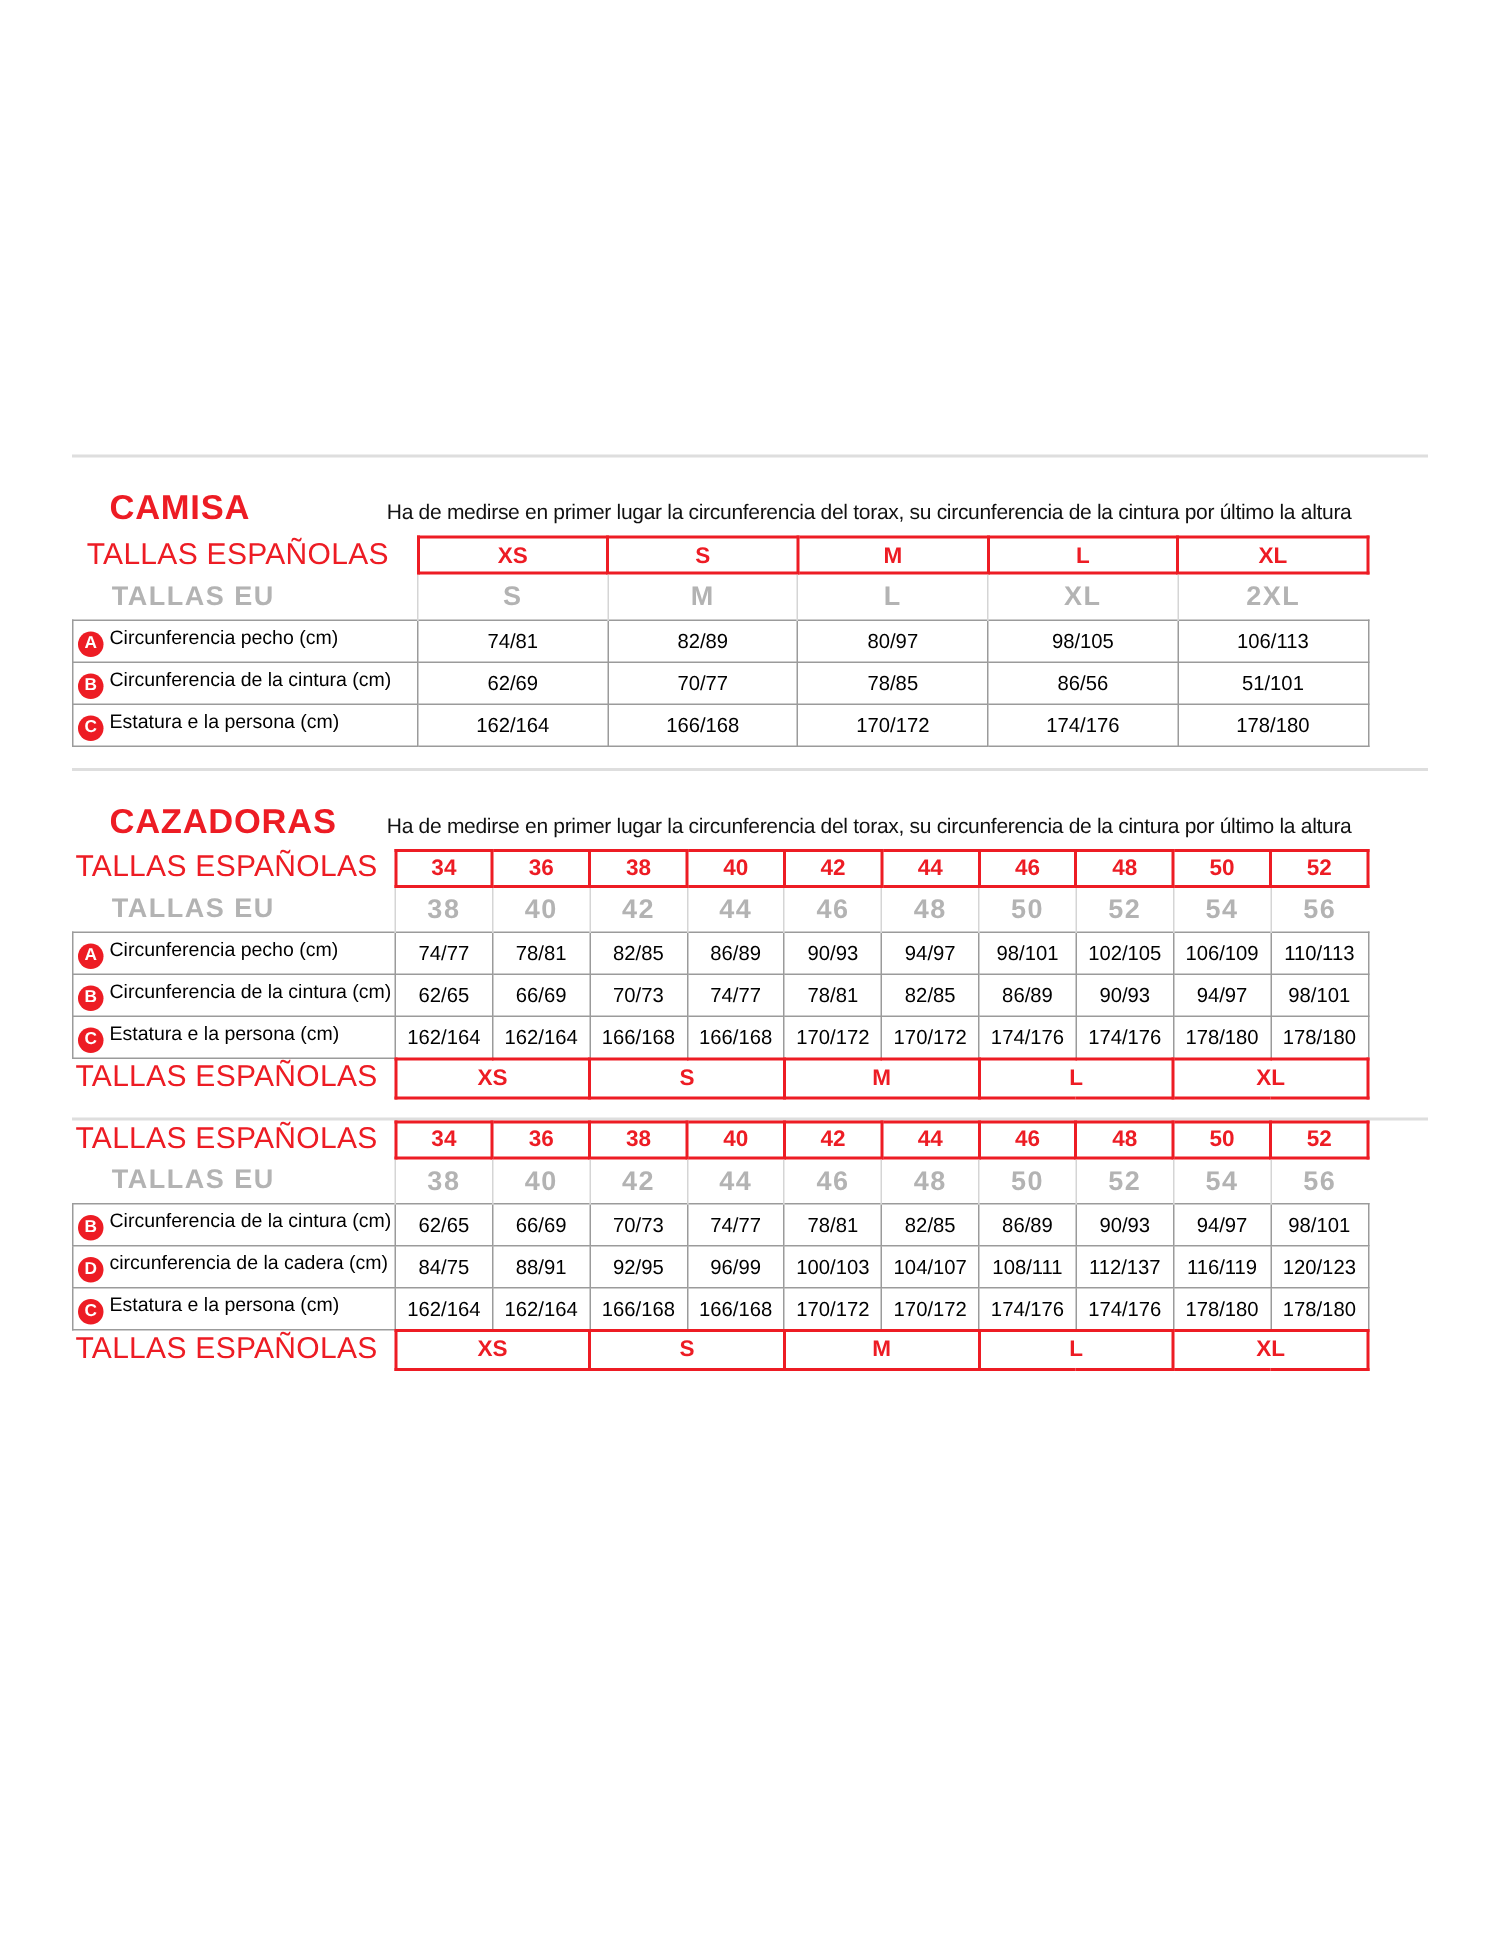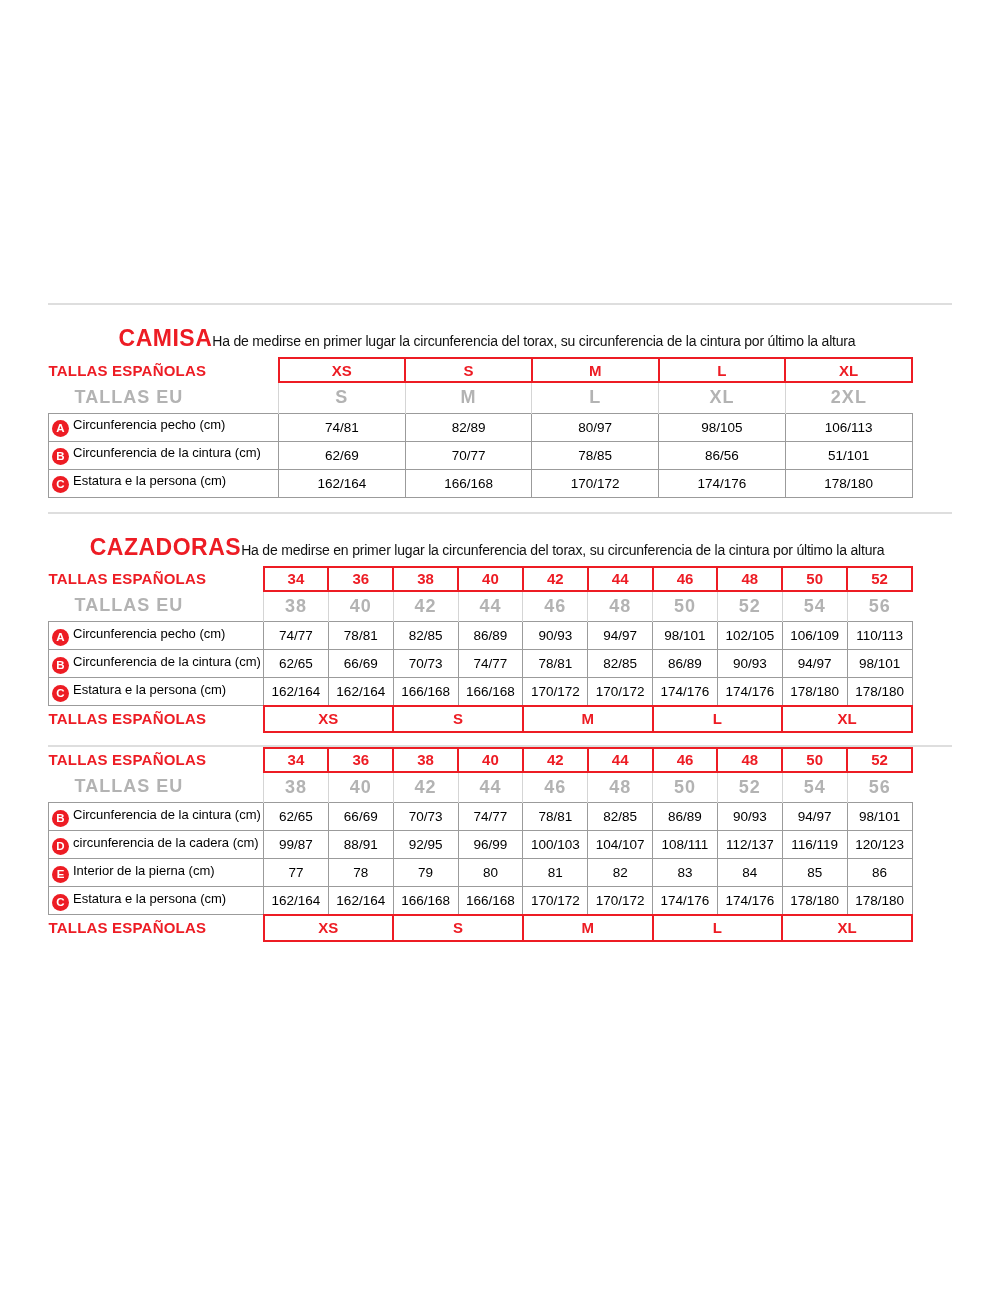--- a/index.html
+++ b/index.html
@@ -13,39 +13,39 @@
   body {
     width: 1000px; height: 1300px;
     background: #ffffff;
     font-family: "Liberation Sans", sans-serif;
     overflow: hidden;
   }
   .content { padding: 303px 0 0 48px; }
   .divider { width: 904px; height: 2px; background: var(--divider); }
   .size-section { width: 865px; }
   .sec-header {
-    display: flex; justify-content: center; align-items: flex-end;
+    display: flex; justify-content: space-between; align-items: flex-end;
     padding: 12px 12px 5px 25px;
   }
   .sec-title {
     margin: 0; color: var(--red);
     font-size: 23px; font-weight: bold; letter-spacing: 0.5px;
   }
   .sec-note { margin: 16px 0 3px 0; color: #111111; font-size: 14px; letter-spacing: -0.2px; }
   table.size-table { border-collapse: collapse; table-layout: fixed; width: 865px; }
   .t5  col.label-col { width: 230px; }
   .t10 col.label-col { width: 215px; }
   td { padding: 0; }
   tr.red-row td.size {
     border: 2px solid var(--red); color: var(--red);
     font-weight: bold; font-size: 15px; text-align: center; height: 24px;
   }
   tr.red-row td.lbl, tr.footer-row td.lbl {
-    color: var(--red); font-weight: bold; font-size: 15px;
-    text-align: left; padding-right: 9px; letter-spacing: 0.2px;
+    color: var(--red); font-weight: normal; font-size: 20px;
+    text-align: center; padding-right: 9px; letter-spacing: 0.2px;
   }
   tr.eu-row td {
     color: var(--eu-gray); font-weight: bold; font-size: 18px;
     text-align: center; height: 31px; border-left: 1px solid #d5d5d5;
     letter-spacing: 1px;
   }
   tr.eu-row td.lbl { text-align: left; padding-left: 26px; border-left: none; }
   tr.data-row td {
     border: 1px solid var(--cell-border);
     text-align: center; font-size: 13.5px; color: #000000; height: 28px;
@@ -282,45 +282,32 @@
               <td class="val">74/77</td>
               <td class="val">78/81</td>
               <td class="val">82/85</td>
               <td class="val">86/89</td>
               <td class="val">90/93</td>
               <td class="val">94/97</td>
               <td class="val">98/101</td>
             </tr>
             <tr class="data-row">
               <td class="row-label"><span class="badge">D</span><span>circunferencia de la cadera (cm)</span></td>
-              <td class="val">99/87</td>
+              <td class="val">84/75</td>
               <td class="val">88/91</td>
               <td class="val">92/95</td>
               <td class="val">96/99</td>
               <td class="val">100/103</td>
               <td class="val">104/107</td>
               <td class="val">108/111</td>
               <td class="val">112/137</td>
               <td class="val">116/119</td>
               <td class="val">120/123</td>
             </tr>
             <tr class="data-row">
-              <td class="row-label"><span class="badge">E</span><span>Interior de la pierna (cm)</span></td>
-              <td class="val">77</td>
-              <td class="val">78</td>
-              <td class="val">79</td>
-              <td class="val">80</td>
-              <td class="val">81</td>
-              <td class="val">82</td>
-              <td class="val">83</td>
-              <td class="val">84</td>
-              <td class="val">85</td>
-              <td class="val">86</td>
-            </tr>
-            <tr class="data-row">
               <td class="row-label"><span class="badge">C</span><span>Estatura e la persona (cm)</span></td>
               <td class="val">162/164</td>
               <td class="val">162/164</td>
               <td class="val">166/168</td>
               <td class="val">166/168</td>
               <td class="val">170/172</td>
               <td class="val">170/172</td>
               <td class="val">174/176</td>
               <td class="val">174/176</td>
               <td class="val">178/180</td>

